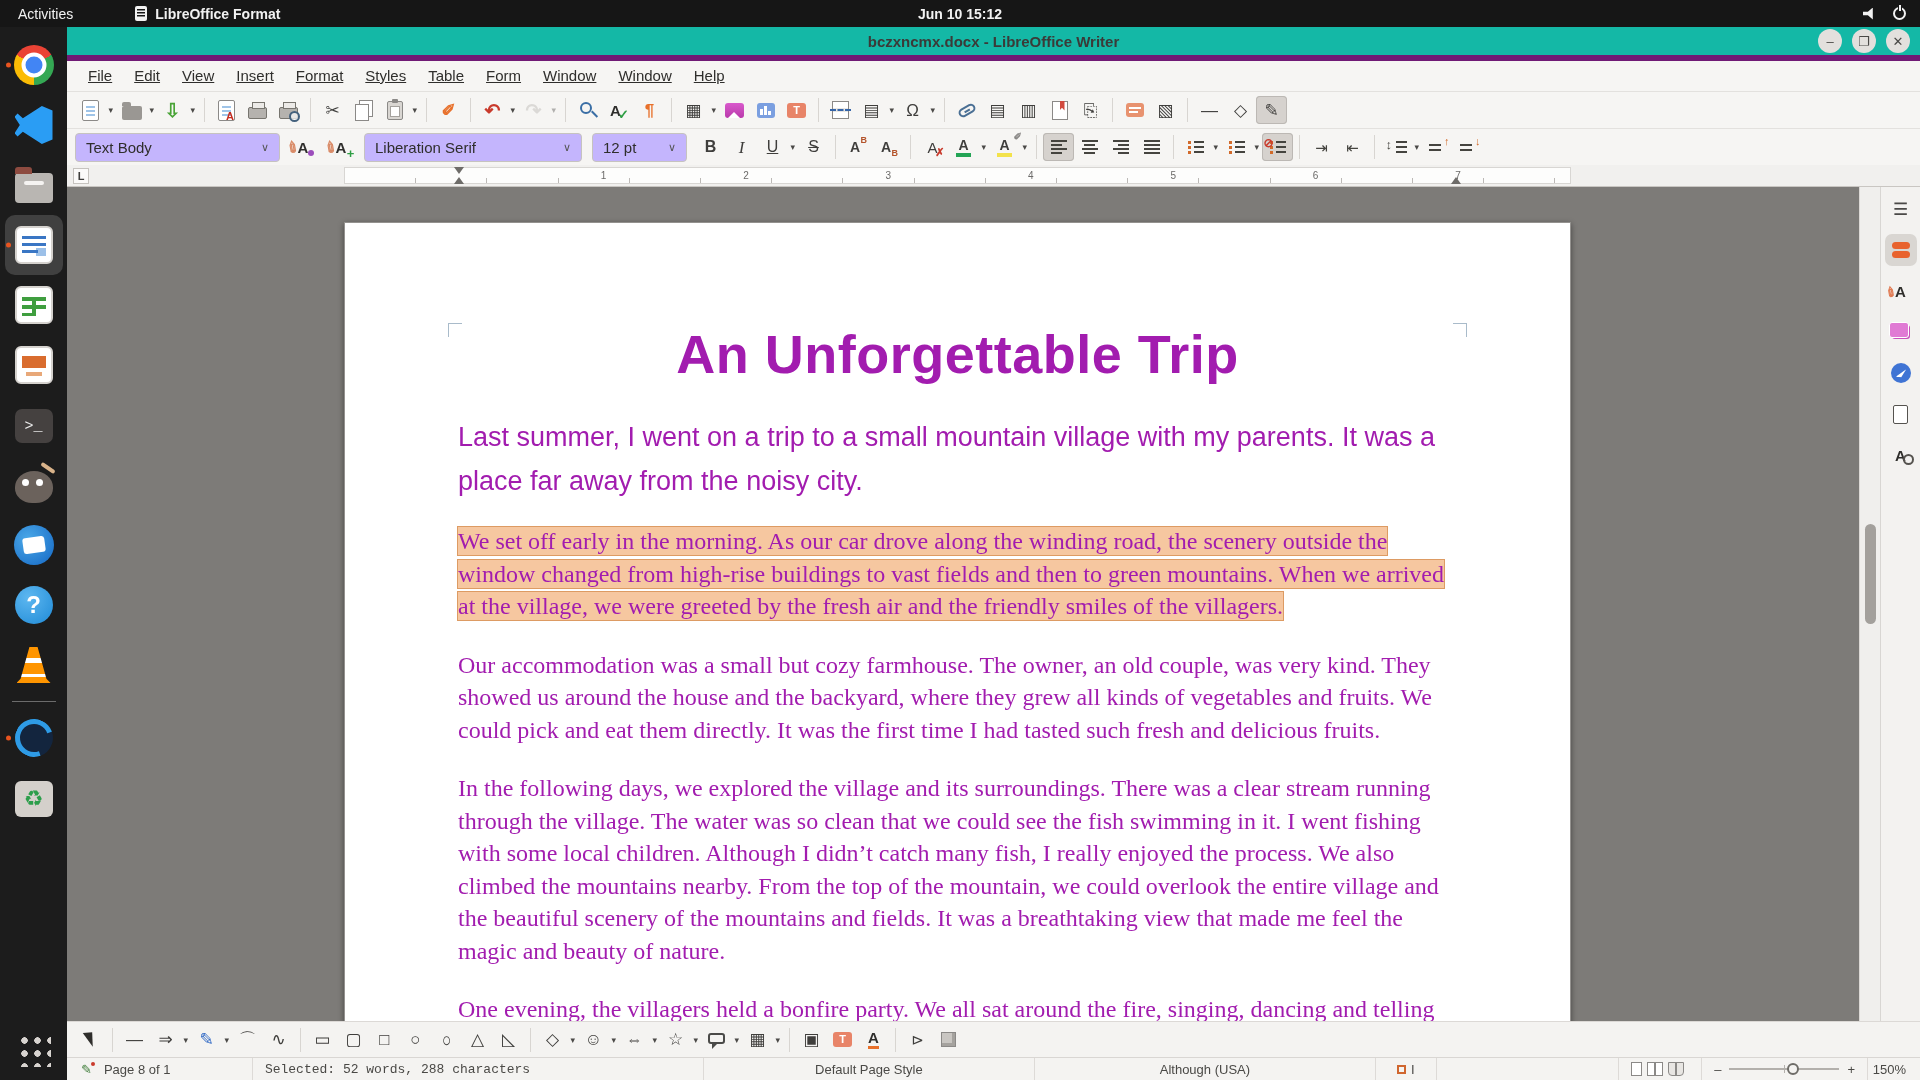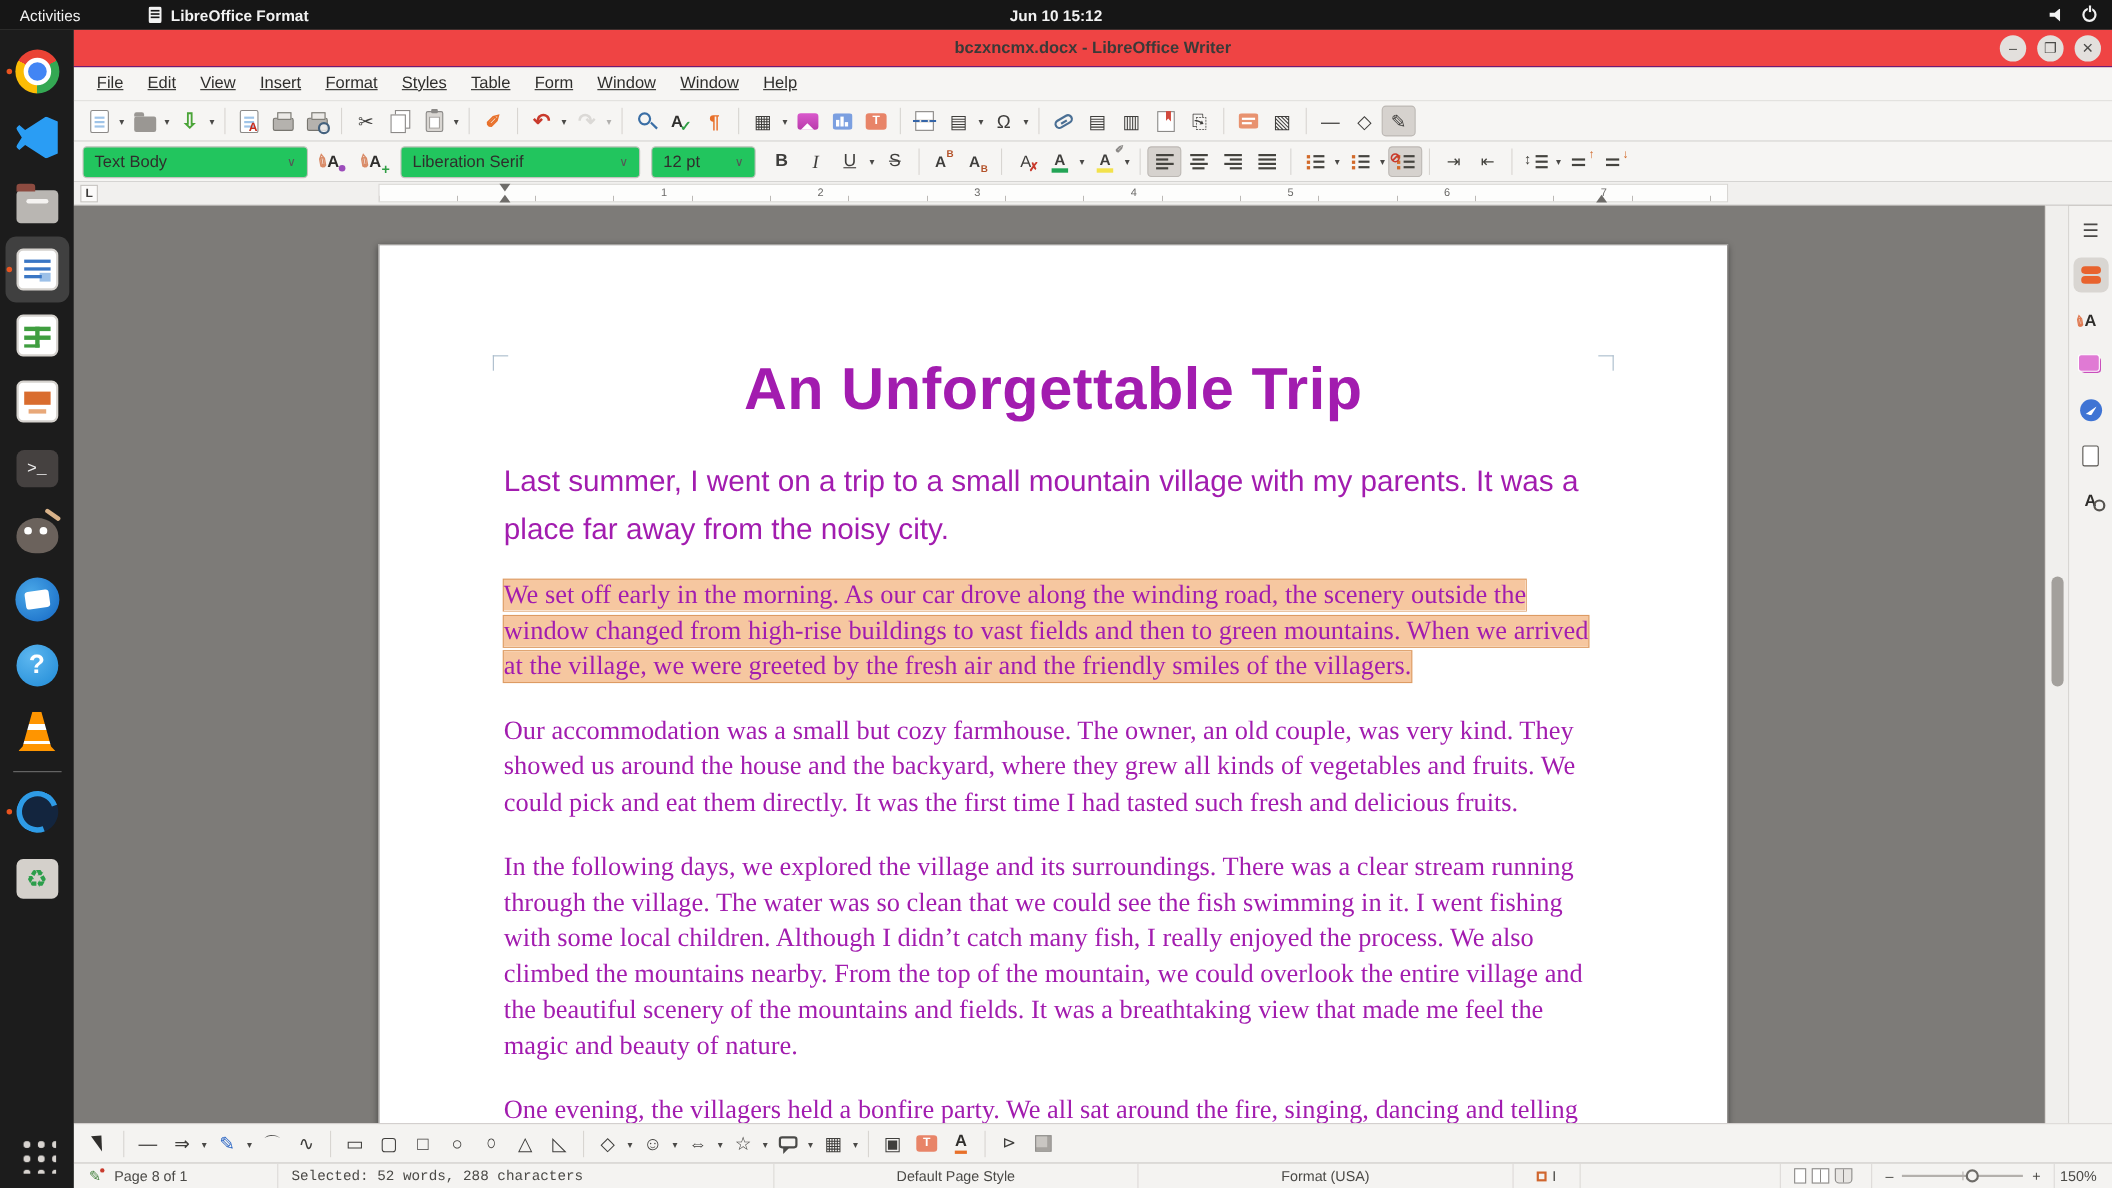--- a/index.html
+++ b/index.html
@@ -74,22 +74,22 @@
   .ic-updater { width:38px; height:38px; border-radius:50%; background:#13253e; border:5px solid #2e9be6;
     border-right-color:transparent; transform:rotate(25deg); }
   .ic-trash { width:38px; height:36px; background:#d4d0cb; border-radius:6px; color:#2c9e4b; font-size:22px;
     display:flex; align-items:center; justify-content:center; margin-top:2px; }
   .ic-apps { width:34px; height:34px;
     background-image:radial-gradient(circle, #d8d4d0 3px, transparent 3.5px);
     background-size:13px 13px; background-position:1px 1px; }
 
   
   .window { position:absolute; left:67px; top:27px; width:1853px; height:1053px; display:flex; flex-direction:column; }
-  .titlebar { height:34px; background:#ef4444; display:flex; align-items:center; position:relative;
-    border-bottom:1px solid #701a75; flex:none; }
+  .titlebar { height:34px; background:#14b8a6; display:flex; align-items:center; position:relative;
+    border-bottom:6px solid #701a75; flex:none; }
   .title-text { position:absolute; left:50%; transform:translateX(-50%); font-size:15px; font-weight:bold; color:#3b3a38; }
   .win-controls { margin-left:auto; margin-right:10px; display:flex; gap:10px; }
   .wbtn { width:24px; height:24px; border-radius:50%; background:#e3e0dd; color:#4a4947; font-size:13px;
     display:flex; align-items:center; justify-content:center; }
 
   .menubar { height:30px; background:#f6f5f3; display:flex; align-items:center; padding-left:10px;
     flex:none; font-size:15px; color:#2f2e2c; }
   .menu-item { padding:0 11px; line-height:30px;text-decoration:underline; }
 
   .toolbar { height:37px; background:#f6f5f3; border-top:1px solid #e3e1de; display:flex; align-items:center;
@@ -193,21 +193,21 @@
     background-size:11px 2px; background-position:9px 1px,9px 6px,9px 11px; position:relative; }
   .ic-lsp::before { content:"↕"; position:absolute; left:-1px; top:-2px; font-size:13px; color:#45443f; }
   .ic-psp { width:18px; height:14px; background-repeat:no-repeat;
     background-image:linear-gradient(#45443f,#45443f),linear-gradient(#45443f,#45443f);
     background-size:12px 2px; background-position:0 4px,0 9px; position:relative; }
   .ic-psp::after { position:absolute; right:-3px; top:-4px; font-size:11px; color:#d26a2a; font-weight:bold; }
   .ic-psp.inc::after { content:"↑"; }
   .ic-psp.dec::after { content:"↓"; }
   .ic-indent { font-size:15px; color:#45443f; }
 
-  .combo { height:29px; background:#22c55e; border:1px solid #c6c3bf; border-radius:4px; display:flex;
+  .combo { height:29px; background:#c4b5fd; border:1px solid #c6c3bf; border-radius:4px; display:flex;
     align-items:center; padding:0 10px; font-size:15px; color:#2f2e2c; flex:none; }
   .combo .car { margin-left:auto; color:#555; font-size:11px; padding-left:14px; }
 
   
   .ruler { height:22px; background:#f1f0ee; position:relative; flex:none; border-bottom:1px solid #c9c6c2; }
   .tabsel { position:absolute; left:6px; top:3px; width:16px; height:16px; background:#fbfaf9;
     border:1px solid #c6c3bf; color:#3f3e3c; font-size:11px; font-weight:bold; display:flex;
     align-items:center; justify-content:center; }
   .ruler-strip { position:absolute; left:277px; width:1227px; top:2px; bottom:2px; background:#fdfdfc;
     border:1px solid #d8d6d3; display:flex; padding-left:115px; font-size:10px; color:#6b6a68;
@@ -950,21 +950,21 @@
   </div>
 
   <div class="statusbar">
     <span class="ic-docstate">✎</span>
     <span class="ssec sec-page">Page 8 of 1</span>
     <span class="sdiv"></span>
     <span class="ssec sec-sel">Selected: 52 words, 288 characters</span>
     <span class="sdiv"></span>
     <span class="ssec sec-style">Default Page Style</span>
     <span class="sdiv"></span>
-    <span class="ssec sec-lang">Format (USA)</span>
+    <span class="ssec sec-lang">Although (USA)</span>
     <span class="sdiv"></span>
     <span class="ssec sec-ins">
       <span class="ic-insmode"></span>I</span>
     <span class="sdiv"></span>
     <span style="flex:1"></span>
     <span class="sdiv"></span>
     <span class="ssec" style="display:flex;align-items:center">
       <span class="vl"></span>
       <span class="vl two"></span>
       <span class="vl book"></span>

